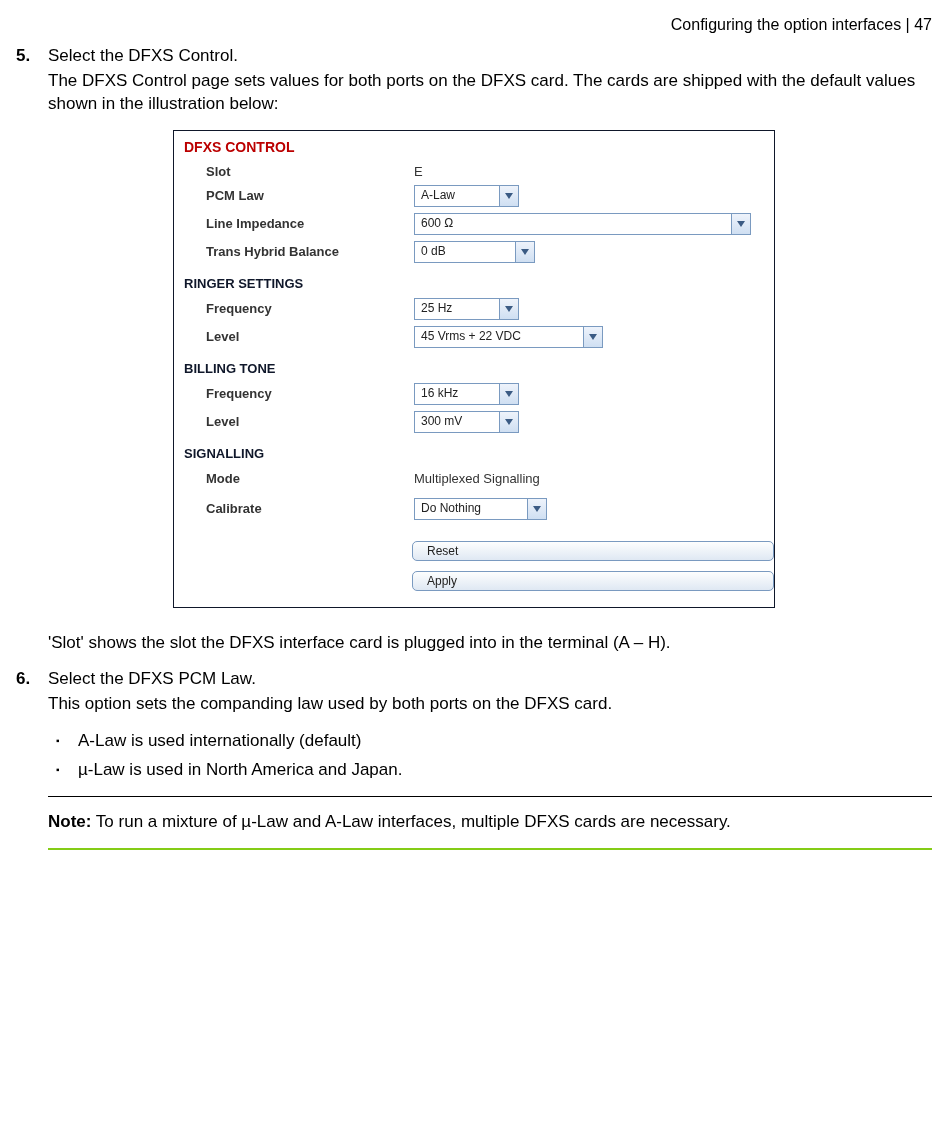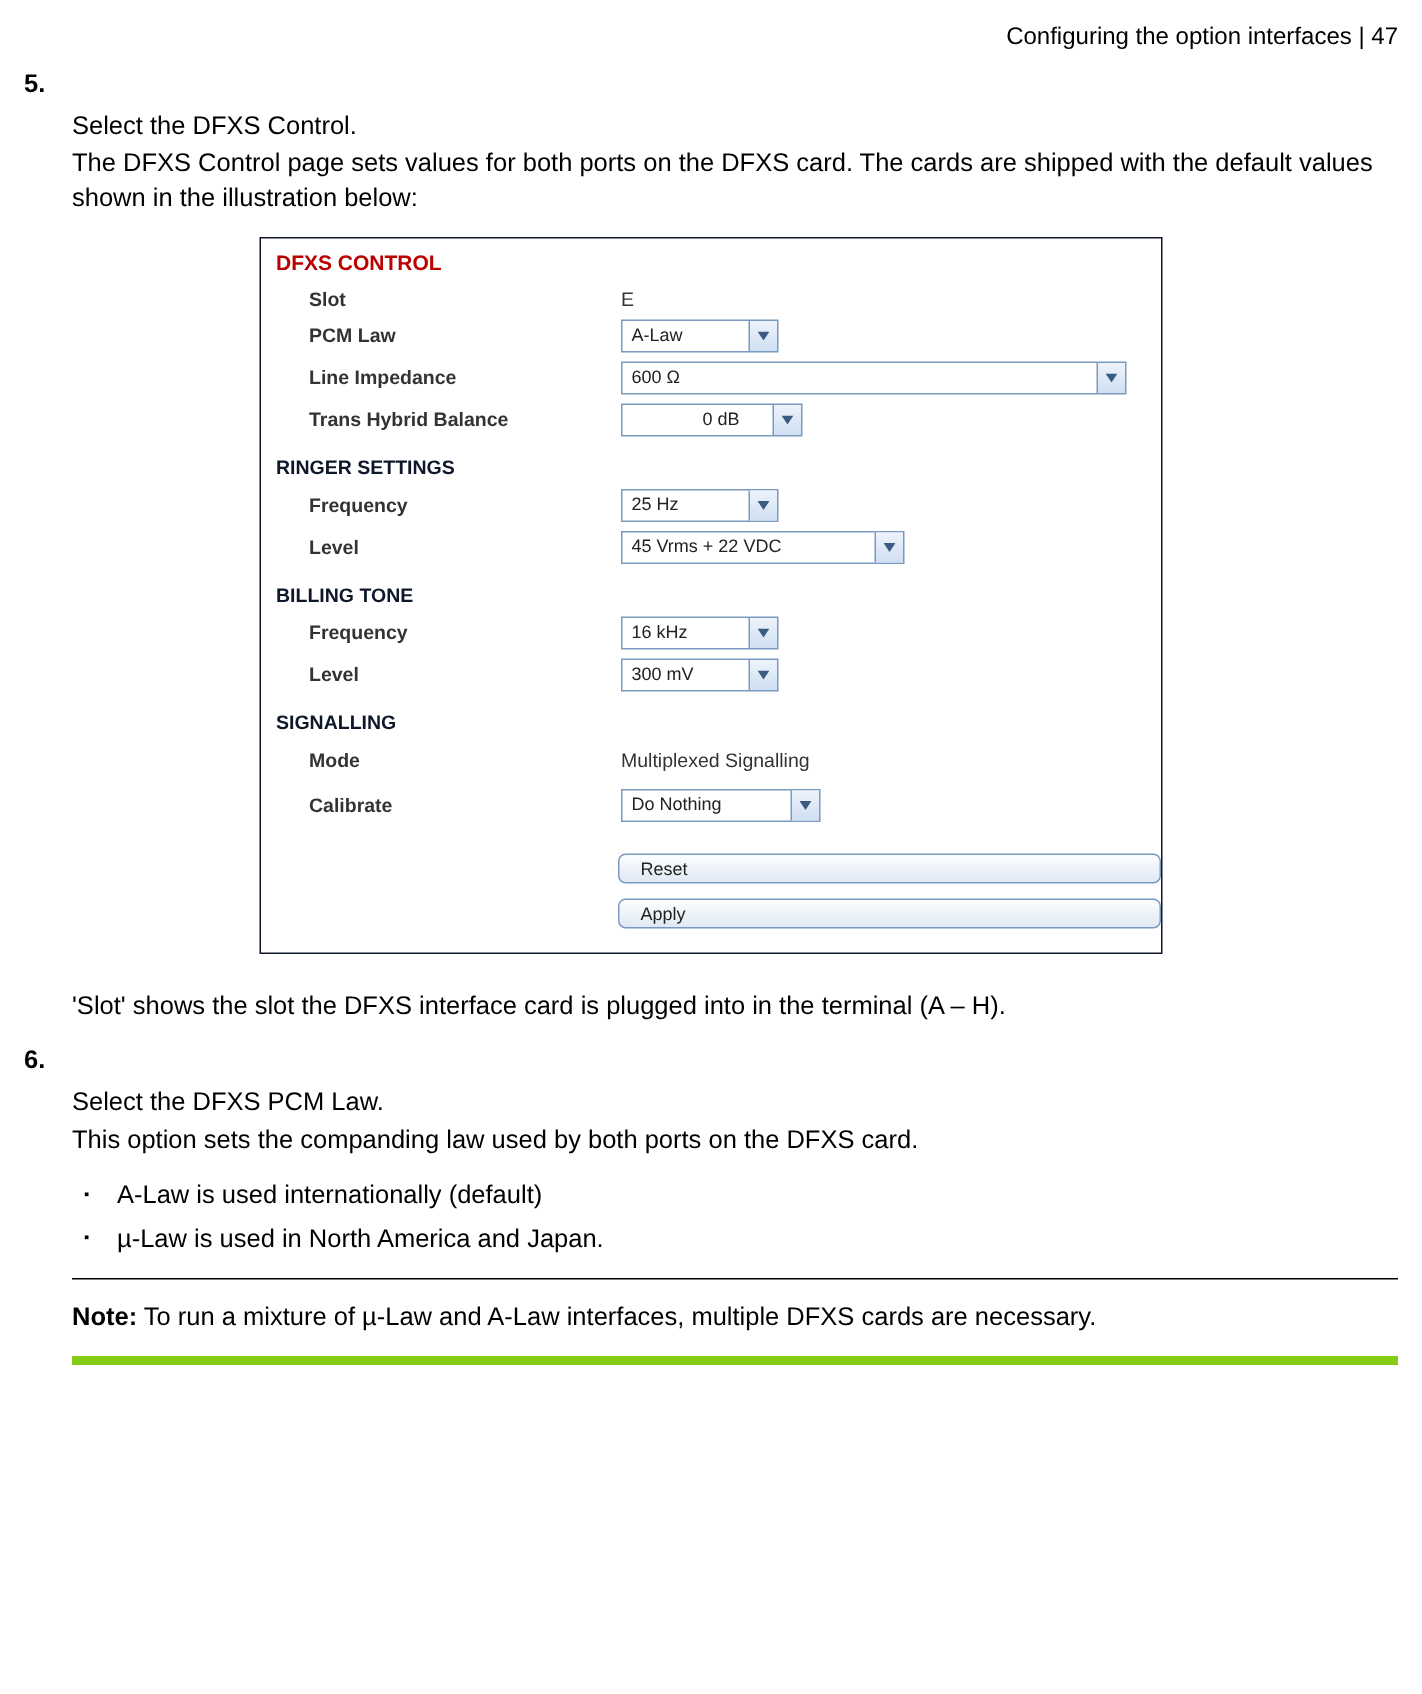--- a/index.html
+++ b/index.html
@@ -21,21 +21,20 @@
     display: flex;
     margin-bottom: 4px;
   }
   .step-num {
     width: 32px;
     font-weight: bold;
     flex-shrink: 0;
   }
   .step-body {
     flex: 1;
-    margin-top: 28px;
   }
   .step-para {
     margin: 4px 0 14px 0;
     line-height: 1.35;
   }
   .indent-block {
     margin-left: 32px;
   }
   .screenshot {
     margin: 14px auto 24px auto;
@@ -93,21 +92,21 @@
     background: linear-gradient(#eef3fb, #cfdff2);
     display: flex;
     align-items: center;
     justify-content: center;
   }
   .ss-select .sel-btn svg {
     width: 8px;
     height: 6px;
   }
   .w-small  .sel-text { min-width: 56px; }
-  .w-med    .sel-text { min-width: 72px; text-align: right; }
+  .w-med    .sel-text { min-width: 72px; }
   .w-large  .sel-text { min-width: 288px; }
   .w-level  .sel-text { min-width: 140px; }
   .w-cal    .sel-text { min-width: 84px; }
   .ss-buttons {
     display: flex;
     gap: 10px;
     padding: 18px 0 4px 238px;
     flex-direction: column;
   }
   .ss-button {
@@ -132,21 +131,21 @@
   ul.square li::before {
     content: "▪";
     position: absolute;
     left: 8px;
     top: 0;
     font-size: 10px;
     line-height: 22px;
   }
   .note-box {
     border-top: 1px solid #000;
-    border-bottom: 6px solid #84cc16;
+    border-bottom: 2px solid #84cc16;
     padding: 14px 0;
     margin: 8px 0 0 0;
     line-height: 1.35;
   }
   .note-label {
     font-weight: bold;
   }
 </style>
 </head>
 <body>

